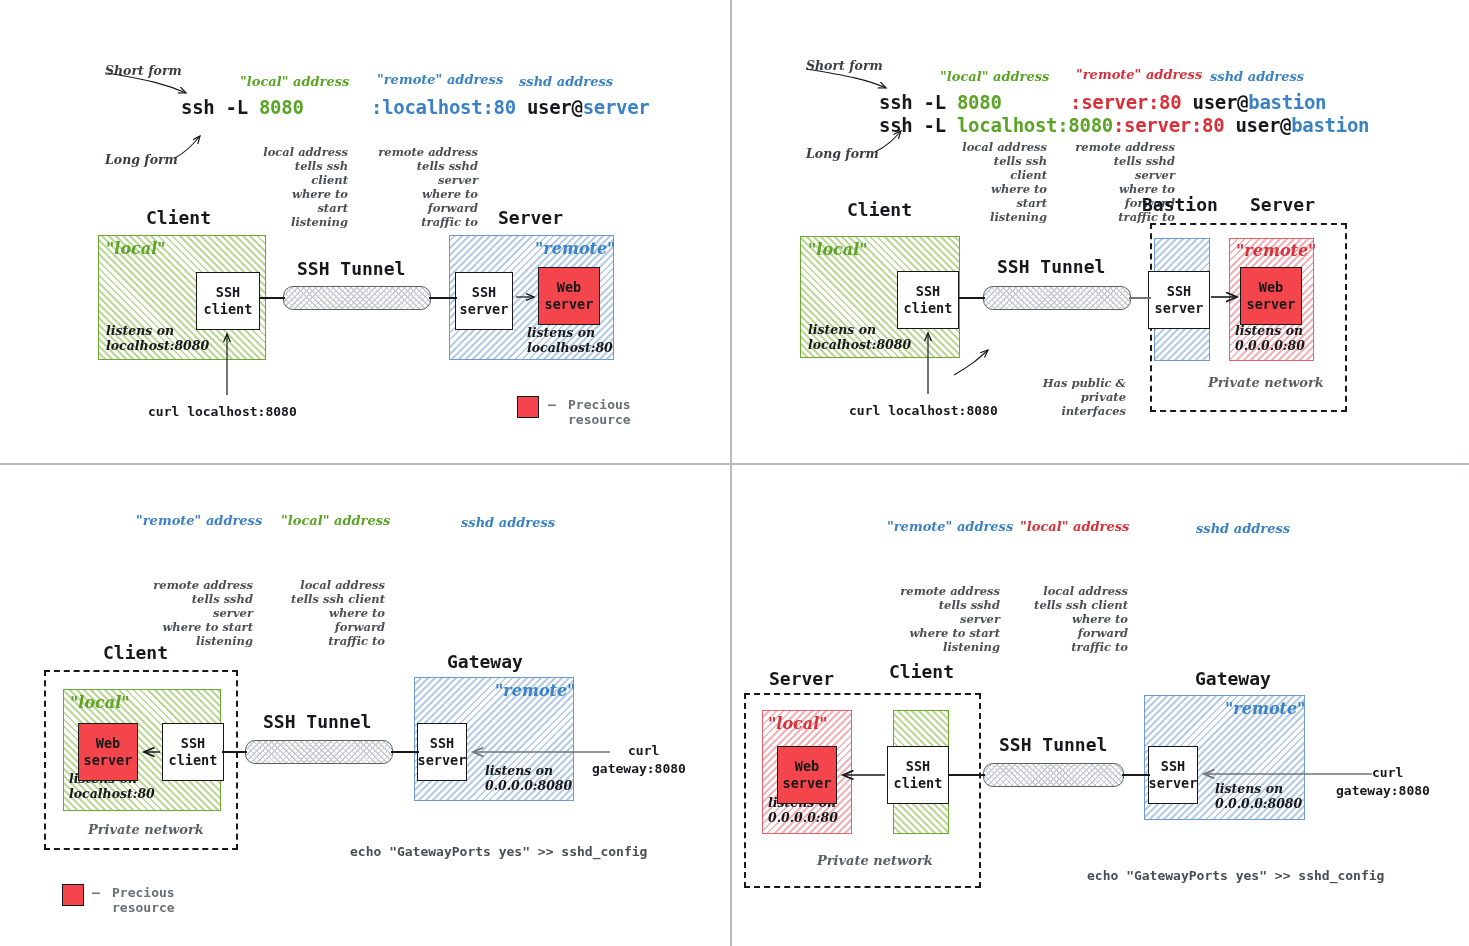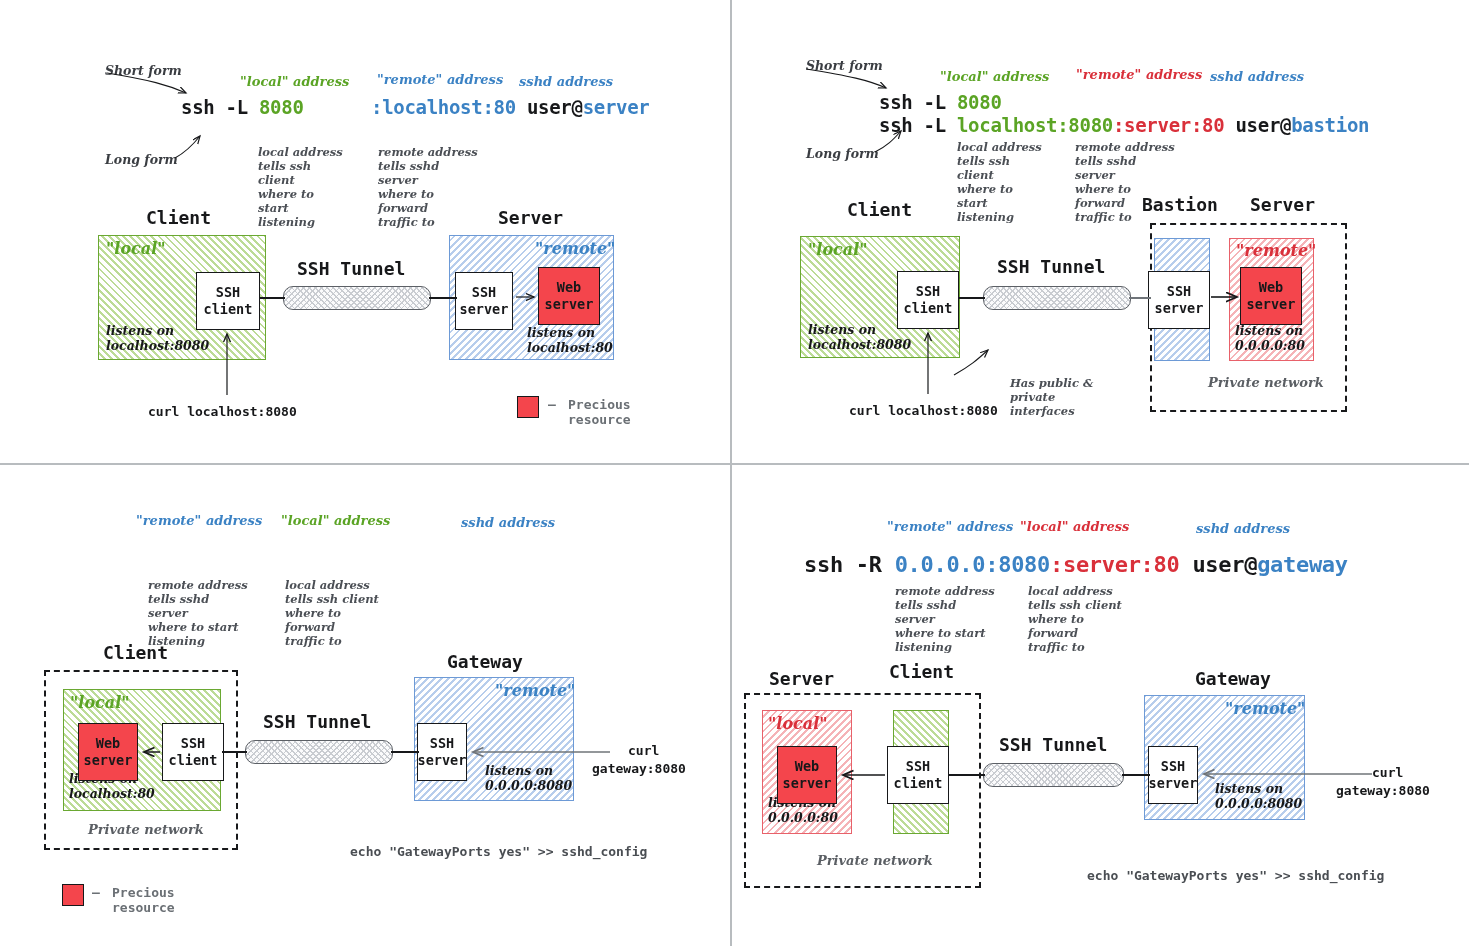--- a/index.html
+++ b/index.html
@@ -23,21 +23,21 @@
   .c-green{color:#5ba425;}
   .c-blue{color:#3b82c4;}
   .c-red{color:#d9303a;}
   .c-dark{color:#17181a;}
 
   .lbl-green{color:#5ba425;}
   .lbl-blue{color:#3b82c4;}
   .lbl-red{color:#d9303a;}
 
   .ann{font-family:"DejaVu Serif",serif;font-style:italic;font-size:11.5px;
-       color:#4b4f55;line-height:1.22;text-align:left;font-weight:600;}
+       color:#4b4f55;line-height:1.22;text-align:right;font-weight:600;}
   .hdrlabel{font-family:"DejaVu Serif",serif;font-style:italic;font-size:13px;
             font-weight:700;}
   .formlabel{font-family:"DejaVu Serif",serif;font-style:italic;font-size:12.5px;
              color:#3a3d42;font-weight:600;}
 
   .nodetitle{font-family:"DejaVu Sans Mono","Liberation Mono",monospace;
              font-weight:bold;font-size:18px;color:#17181a;}
   .smallmono{font-family:"DejaVu Sans Mono","Liberation Mono",monospace;
              font-weight:bold;font-size:13px;color:#17181a;}
   .legendtxt{font-family:"DejaVu Sans Mono","Liberation Mono",monospace;
@@ -179,20 +179,24 @@
 
   <div class="abs hdrlabel lbl-green" style="left:208px;top:69px;">"local" address</div>
   <div class="abs hdrlabel lbl-red" style="left:344px;top:67px;">"remote" address</div>
   <div class="abs hdrlabel lbl-blue" style="left:478px;top:69px;">sshd address</div>
 
   <div class="abs cmd" style="left:147px;top:91px;">
     <span class="c-dark">ssh</span>
     <span class="c-dark">-L</span>
     <span class="c-green">8080</span>
   </div>
+  <div class="abs cmd" style="left:338px;top:91px;">
+    <span class="c-red">:</span><span class="c-red">server:80</span>
+    <span class="c-dark">user@</span><span class="c-blue">bastion</span>
+  </div>
 
   <div class="abs cmd" style="left:147px;top:114px;">
     <span class="c-dark">ssh</span>
     <span class="c-dark">-L</span>
     <span class="c-green">localhost:8080</span><span class="c-red">:</span><span class="c-red">server:80</span>
     <span class="c-dark">user@</span><span class="c-blue">bastion</span>
   </div>
 
   <div class="abs ann" style="left:225px;top:140px;width:90px;white-space:pre-line;">local address
 tells ssh client
@@ -331,26 +335,20 @@
   <div class="abs legendtxt" style="left:112px;top:420px;">Precious</div>
   <div class="abs legendtxt" style="left:112px;top:435px;">resource</div>
 </div>
 
 <div class="quad" id="q-br">
 
   <div class="abs hdrlabel lbl-blue" style="left:155px;top:54px;">"remote" address</div>
   <div class="abs hdrlabel lbl-red" style="left:288px;top:54px;">"local" address</div>
   <div class="abs hdrlabel lbl-blue" style="left:464px;top:56px;">sshd address</div>
 
-  <div class="abs cmd cmd-lg" style="left:72px;top:87px;">
-    <span class="c-dark">ssh</span>
-    <span class="c-dark">-R</span>
-    <span class="c-blue">0.0.0.0:8080</span><span class="c-red">:</span><span class="c-red">server:80</span>
-    <span class="c-dark">user@</span><span class="c-blue">gateway</span>
-  </div>
 
   <div class="abs ann" style="left:163px;top:119px;width:105px;white-space:pre-line;">remote address
 tells sshd server
 where to start
 listening</div>
   <div class="abs ann" style="left:296px;top:119px;width:100px;white-space:pre-line;">local address
 tells ssh client
 where to forward
 traffic to</div>
 

